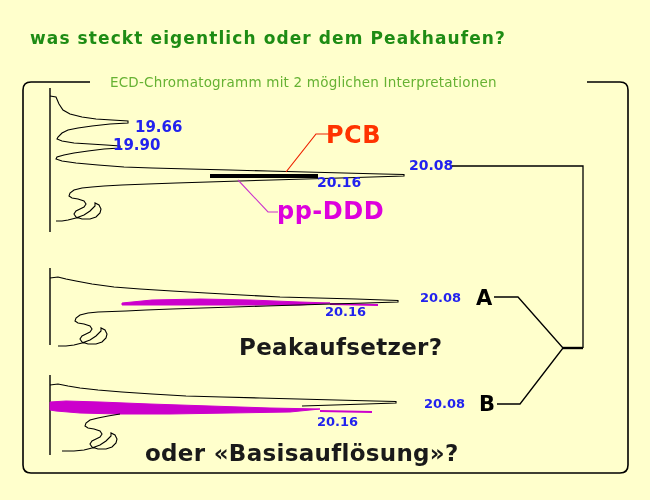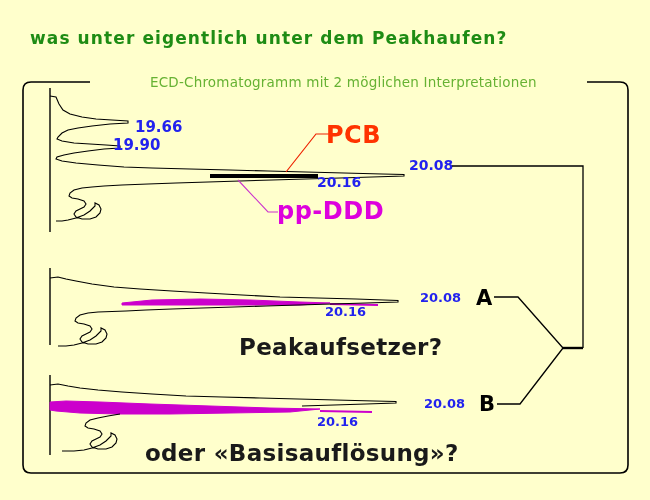--- a/index.html
+++ b/index.html
@@ -15,21 +15,20 @@
   #page-title{
     left:30px;top:28px;
     font-size:17px;font-weight:bold;letter-spacing:1.1px;
     color:#1E8C14;white-space:nowrap;
   }
 
   #frame-legend{
     left:110px;top:74px;
     font-size:13.5px;color:#66B233;white-space:nowrap;
     letter-spacing:0.2px;
-    margin-left:40px;
   }
 
   svg{position:absolute;left:0;top:0;}
 
   .rt-label{
     font-family:"DejaVu Sans","Liberation Sans",sans-serif;
     fill:#2222EE;font-weight:bold;
   }
   .rt-big{font-size:15px;}
   .rt-mid{font-size:14px;}
@@ -58,21 +57,21 @@
   .bar-black{stroke:#000000;stroke-width:4;}
   .frame{stroke:#000000;stroke-width:1.6;fill:none;}
   .magfill{fill:#CC00CC;stroke:#CC00CC;stroke-width:1;}
   .magline{stroke:#CC00CC;stroke-width:2;fill:none;}
 </style>
 </head>
 <body>
 
 <div id="root">
 
-  <div class="abs" id="page-title">was unter eigentlich unter dem Peakhaufen?</div>
+  <div class="abs" id="page-title">was steckt eigentlich oder dem Peakhaufen?</div>
 
   <div class="abs" id="frame-legend">ECD-Chromatogramm mit 2 möglichen Interpretationen</div>
 
   <svg width="650" height="500">
 
     <g>
       <path class="frame" d="M 90 82 L 31 82 Q 23 82 23 90 L 23 465 Q 23 473 31 473
                              L 620 473 Q 628 473 628 465 L 628 90 Q 628 82 620 82 L 587 82"></path>
     </g>
 

